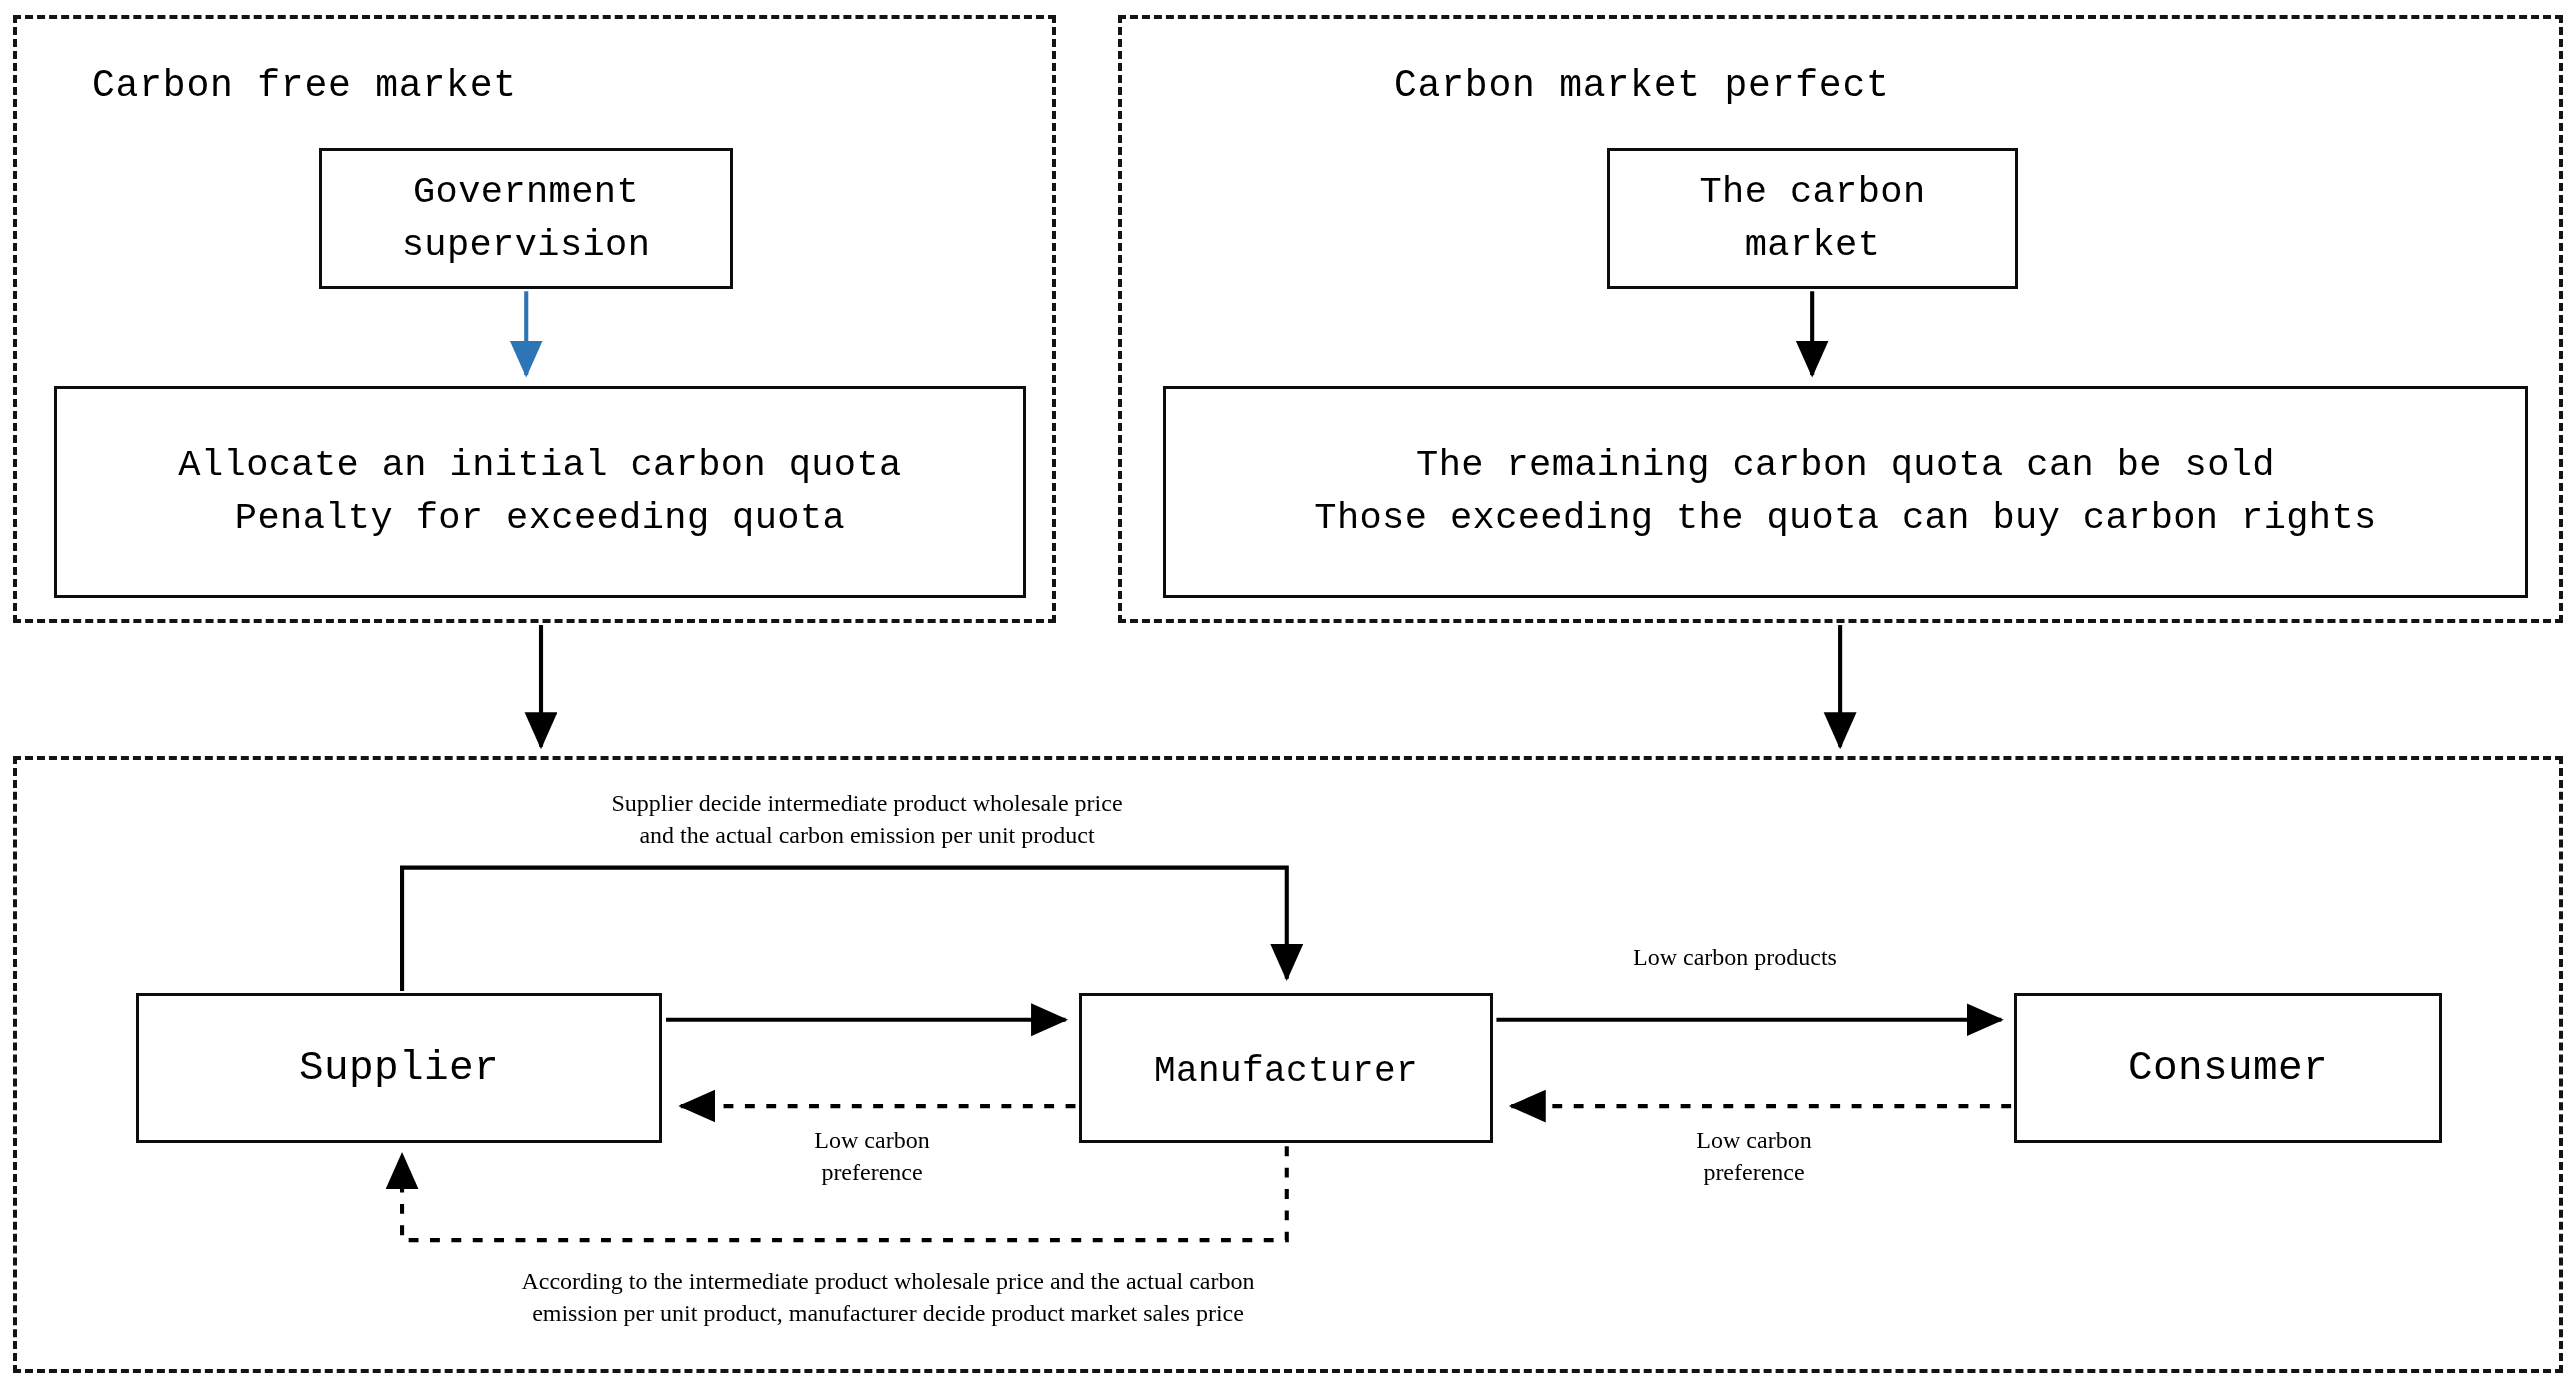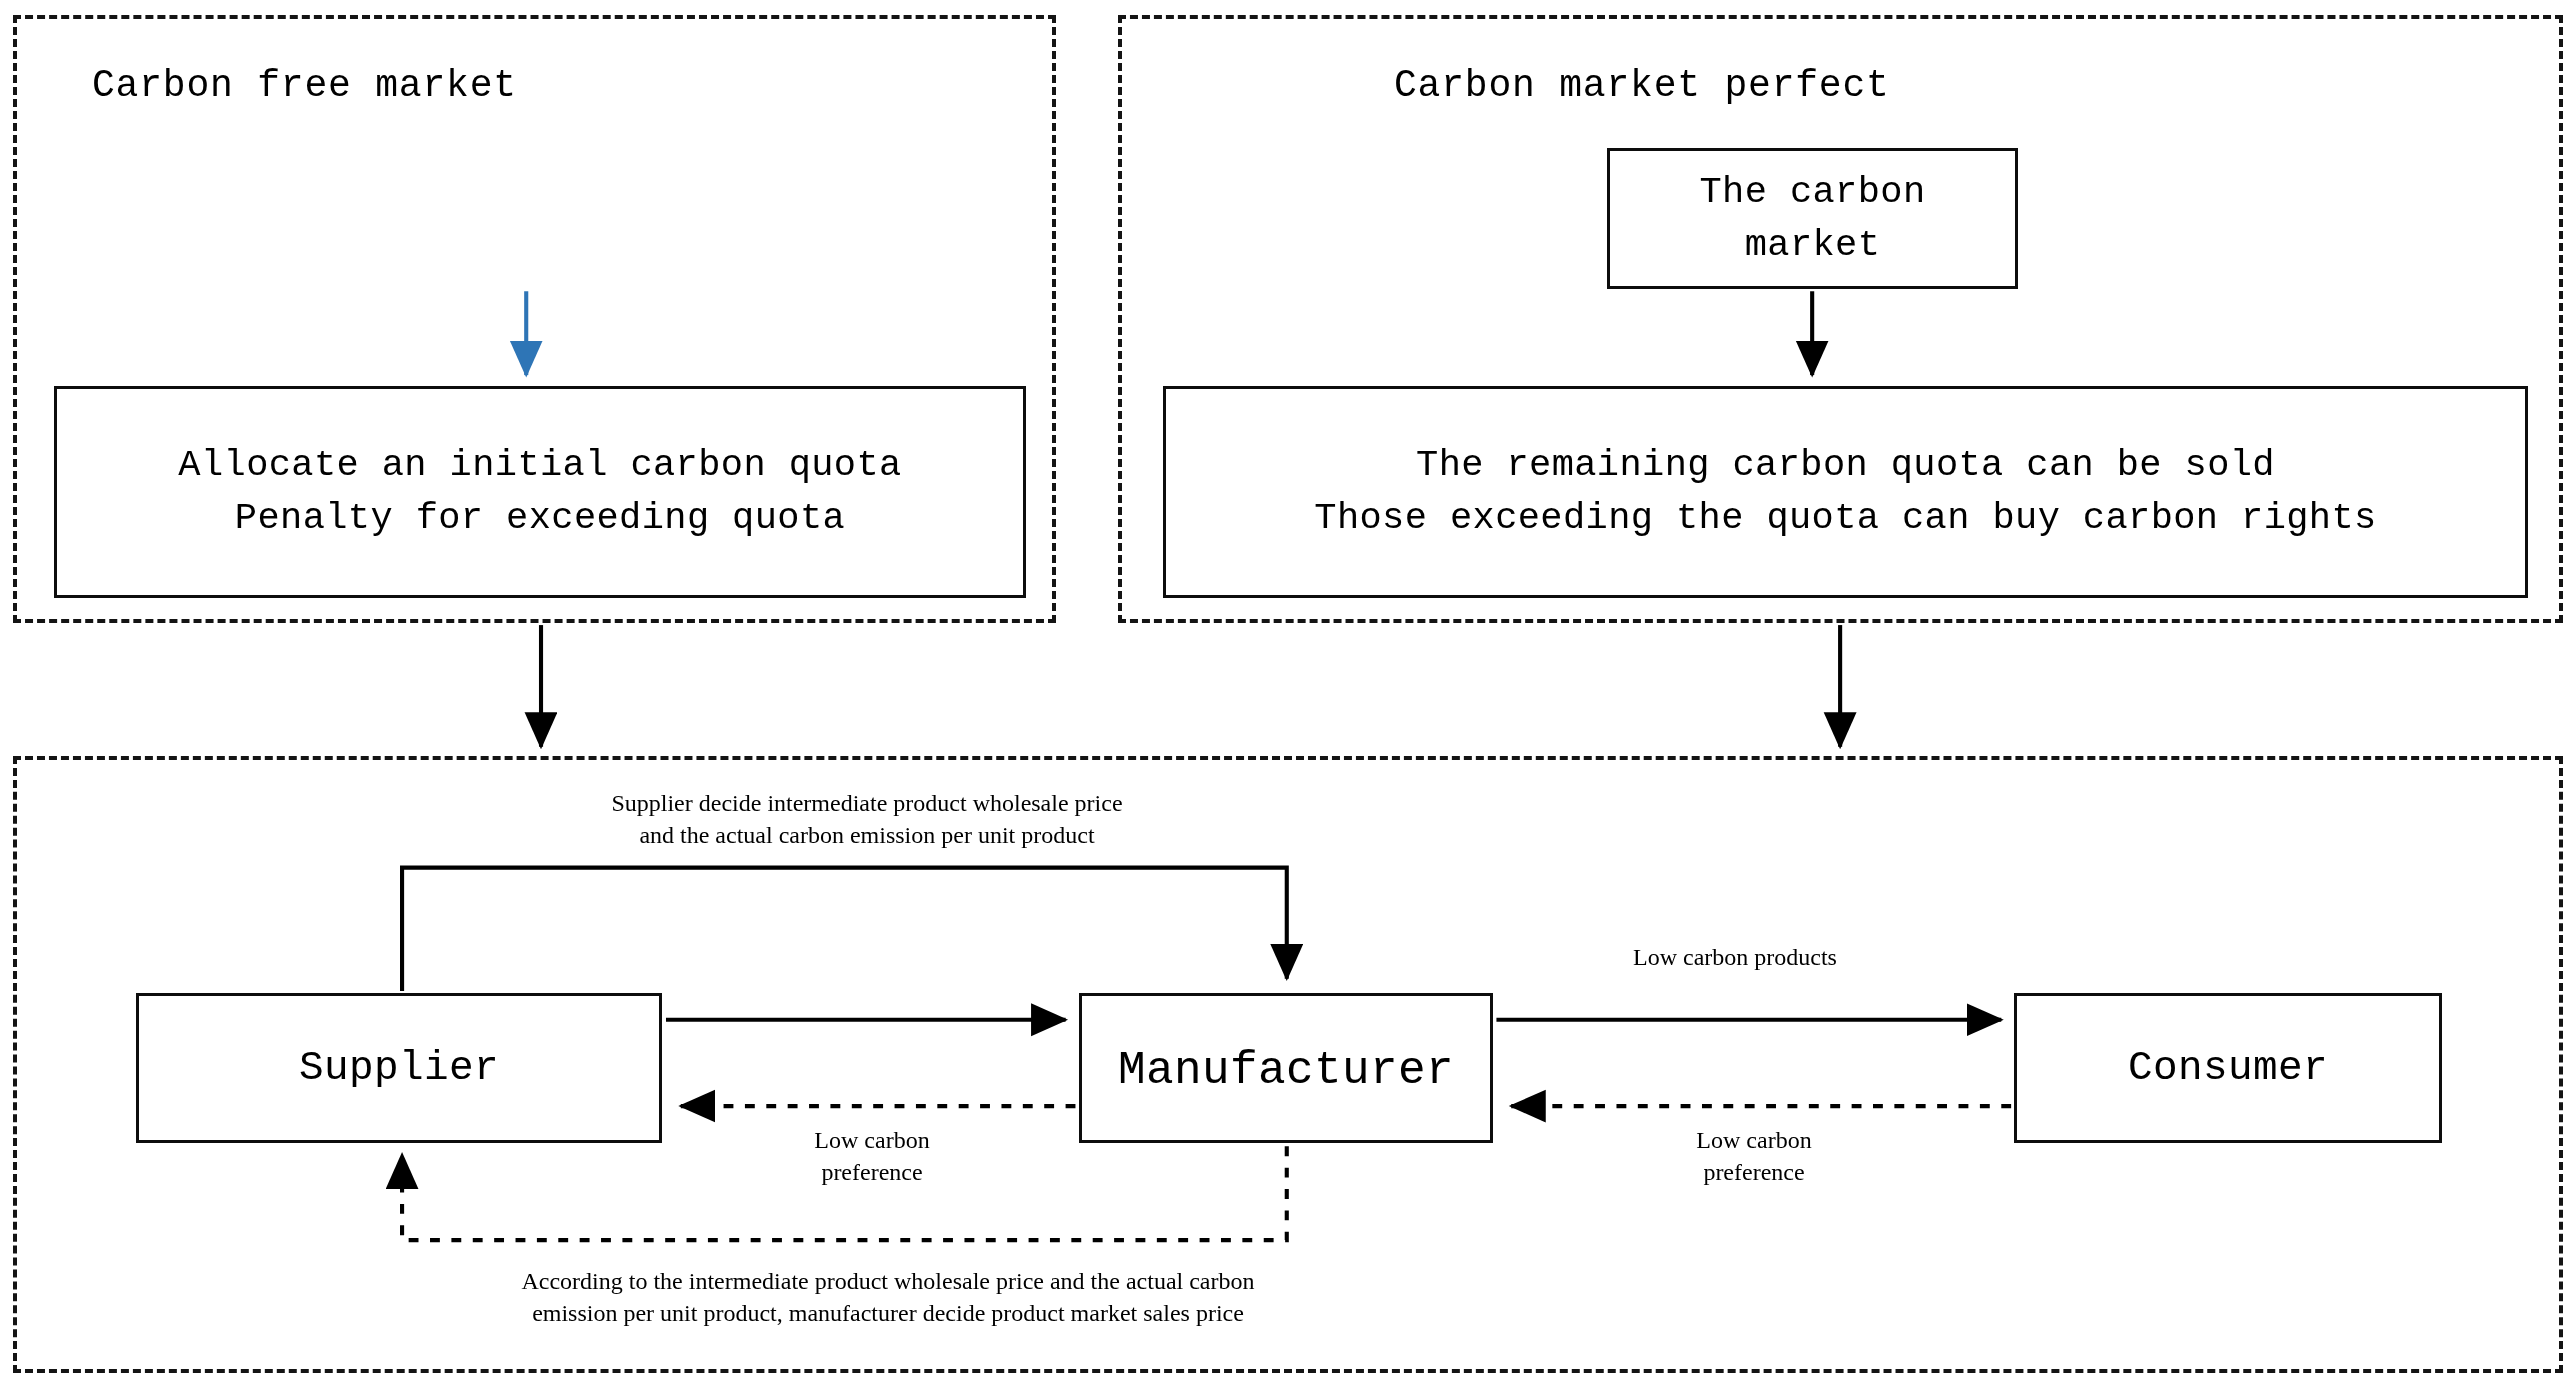--- a/index.html
+++ b/index.html
@@ -36,20 +36,24 @@
   <div class="panel" style="left:13px;top:15px;width:1043px;height:608px;"></div>
 
   <div class="panel" style="left:1118px;top:15px;width:1445px;height:608px;"></div>
 
   <div class="panel" style="left:13px;top:756px;width:2550px;height:617px;"></div>
 
   <div class="ptitle" style="left:92px;top:64px;">Carbon free market</div>
 
   <div class="ptitle" style="left:1394px;top:64px;">Carbon market perfect</div>
 
+  <div class="node" style="left:319px;top:148px;width:414px;height:141px;">
+    <span class="lbl" style="font-size:37px;">Government
+supervision</span>
+  </div>
 
   <div class="node" style="left:54px;top:386px;width:972px;height:212px;">
     <span class="lbl" style="font-size:37px;">Allocate an initial carbon quota
 Penalty for exceeding quota</span>
   </div>
 
   <div class="node" style="left:1163px;top:386px;width:1365px;height:212px;">
     <span class="lbl" style="font-size:37px;">The remaining carbon quota can be sold
 Those exceeding the quota can buy carbon rights</span>
   </div>
@@ -57,21 +61,21 @@
   <div class="node" style="left:1607px;top:148px;width:411px;height:141px;">
     <span class="lbl" style="font-size:37px;">The carbon
 market</span>
   </div>
 
   <div class="node" style="left:136px;top:993px;width:526px;height:150px;">
     <span class="lbl" style="font-size:41px;">Supplier</span>
   </div>
 
   <div class="node" style="left:1079px;top:993px;width:414px;height:150px;">
-    <span class="lbl" style="font-size:46px;margin-top:8px;">Manufacturer</span>
+    <span class="lbl" style="font-size:36px;margin-top:8px;">Manufacturer</span>
   </div>
 
   <div class="node" style="left:2014px;top:993px;width:428px;height:150px;">
     <span class="lbl" style="font-size:41px;">Consumer</span>
   </div>
 
   <div class="elabel" style="left:867px;top:788px;width:987px;">Supplier decide intermediate product wholesale price
 and the actual carbon emission per unit product</div>
 
 

